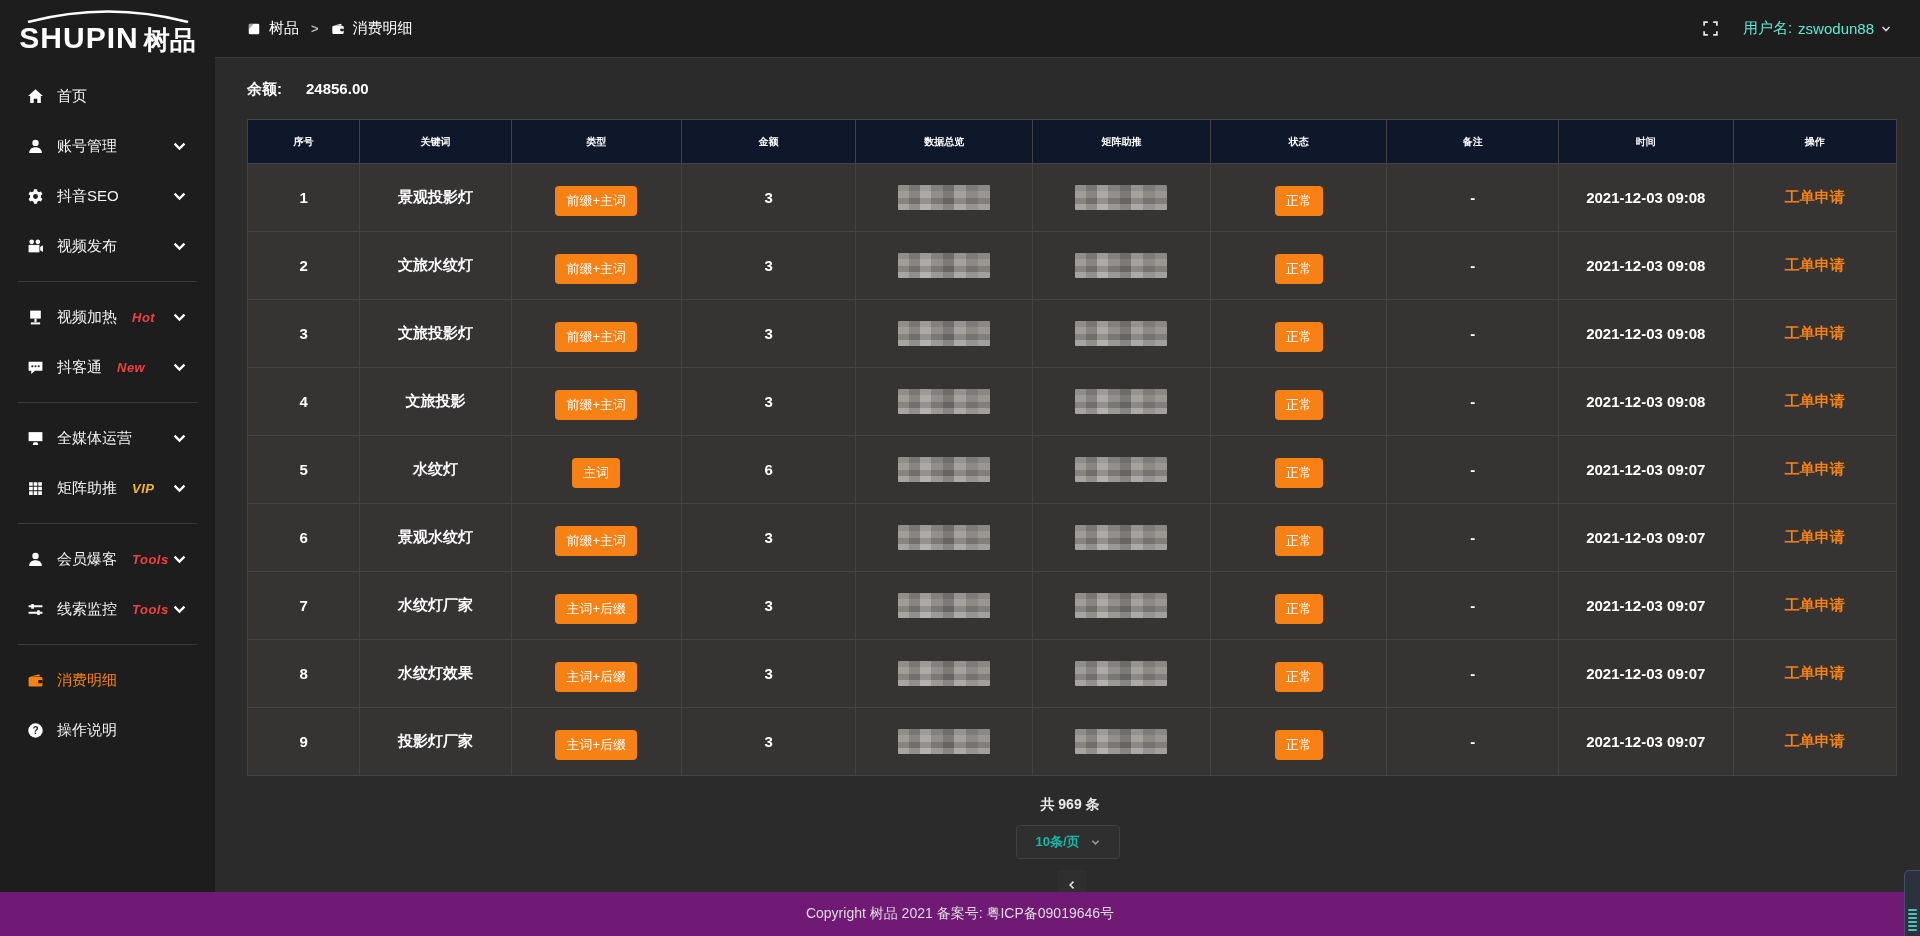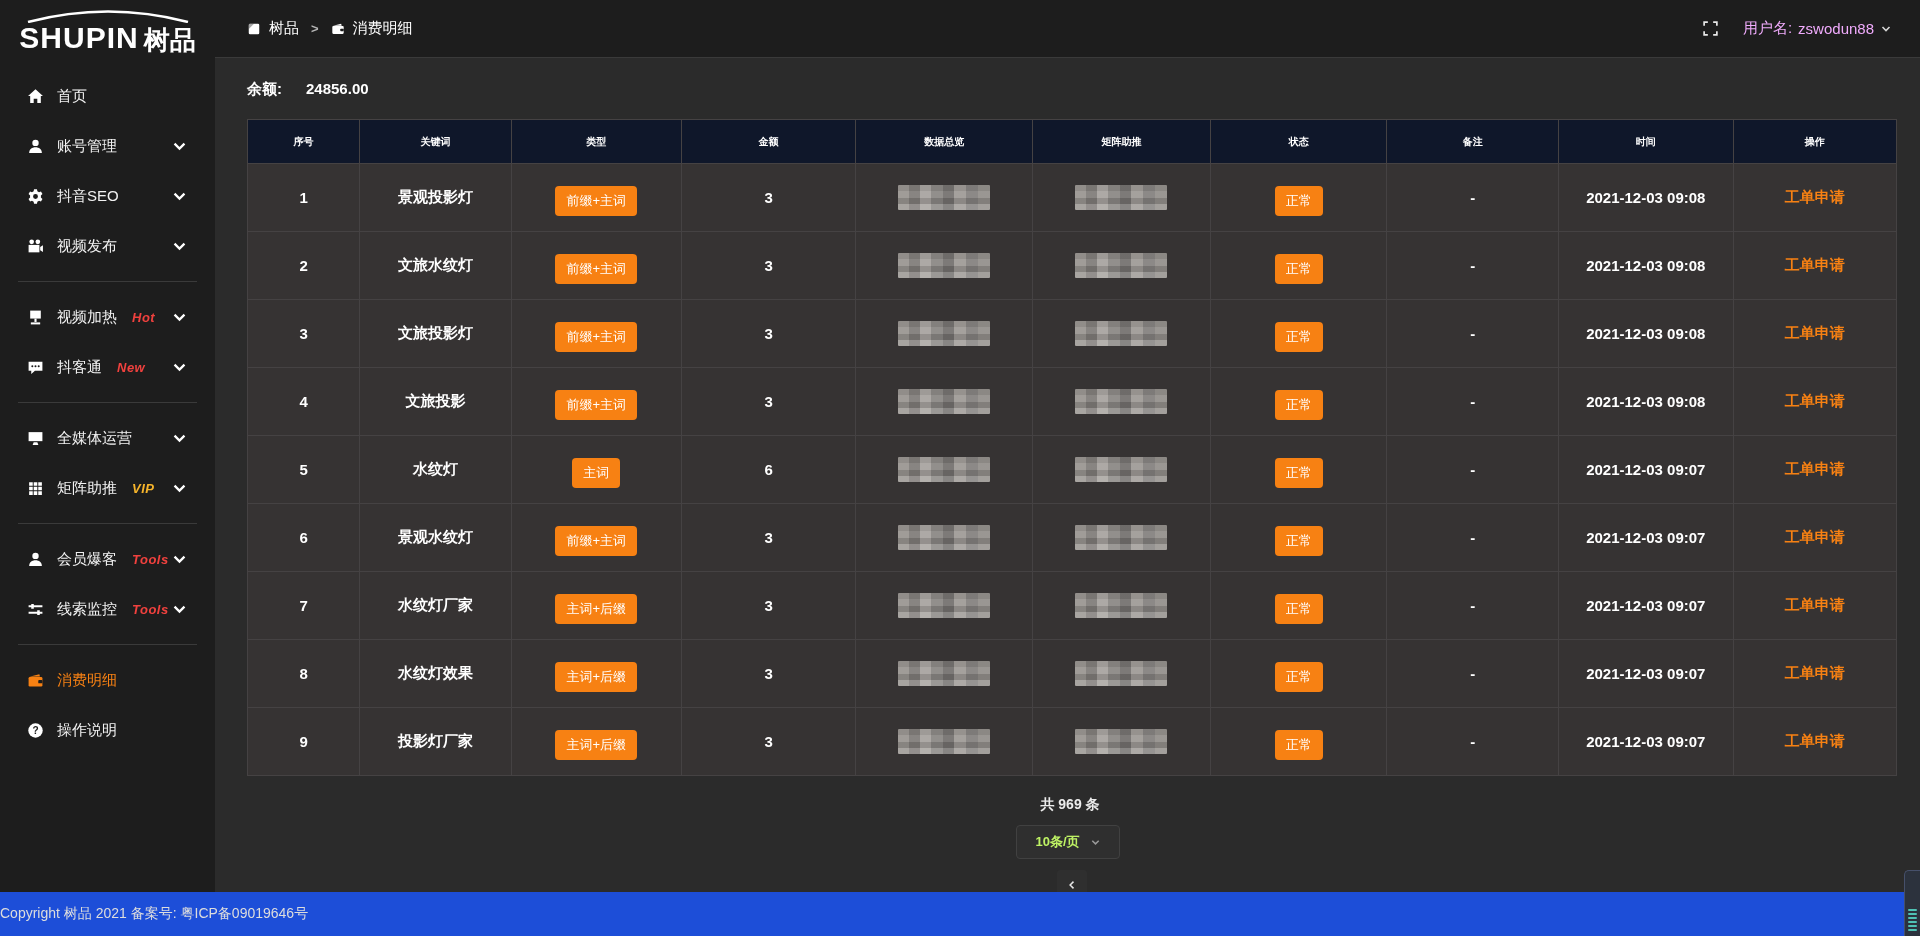--- a/index.html
+++ b/index.html
@@ -29,21 +29,21 @@
   .icn svg { width: 100%; height: 100%; display: block; }
 
   
   .content-col { flex: 1; min-width: 0; display: flex; flex-direction: column; }
   .topbar { height: 58px; flex-shrink: 0; background: #1d1d1d; border-bottom: 1px solid #3a3a3a;
             display: flex; align-items: center; justify-content: space-between; padding: 0 28px 0 32px; }
   .breadcrumb { display: flex; align-items: center; gap: 12px; color: #fff; font-size: 15px; }
   .crumb { display: flex; align-items: center; gap: 8px; cursor: pointer; }
   .bc-icon { width: 14px; height: 14px; }
   .bc-sep { color: #b5b5b5; font-size: 13px; font-weight: 700; }
-  .topbar-right { display: flex; align-items: center; gap: 24px; color: #f0abfc; font-size: 15px; }
+  .topbar-right { display: flex; align-items: center; gap: 24px; color: #5eead4; font-size: 15px; }
   .fs-icn { width: 17px; height: 17px; color: #e8e8e8; cursor: pointer; }
   .username { display: flex; align-items: center; gap: 6px; cursor: pointer; }
   .username .icn { width: 12px; height: 12px; color: #d5d5d5; }
 
   
   .main { flex: 1; min-height: 0; padding: 0 23px 0 32px; }
   .balance { margin: 22px 0 20px; font-size: 15px; font-weight: 700; color: #fff; }
   .balance-label { margin-right: 24px; }
 
   .data-table { width: 100%; border-collapse: collapse; table-layout: fixed; }
@@ -57,36 +57,36 @@
     background-image:
       repeating-linear-gradient(0deg, rgba(255,255,255,.14) 0 6px, rgba(0,0,0,.12) 6px 12px, rgba(255,255,255,.06) 12px 19px, rgba(0,0,0,.06) 19px 25px),
       repeating-linear-gradient(90deg, #9a9692 0 11px, #817d7a 11px 22px, #a8a4a0 22px 33px, #8b8885 33px 45px, #757270 45px 56px, #9f9b97 56px 68px, #858280 68px 80px, #94908c 80px 92px);
   }
 
   
   .pagination { display: flex; align-items: center; justify-content: center; gap: 11px; margin-top: 20px; color: #ececec; font-size: 14px; flex-direction: column; }
   .pg-total { font-weight: 700; margin-right: 4px; }
   .pg-size { height: 34px; min-width: 104px; background: #2f2f2f; border: 1px solid #414141; border-radius: 4px;
              display: flex; align-items: center; justify-content: center; gap: 10px; padding: 0 10px;
-             font-size: 13px; font-weight: 700; color: #bef264; cursor: pointer; margin-right: 8px; }
+             font-size: 13px; font-weight: 700; color: #14b8a6; cursor: pointer; margin-right: 8px; }
   .pg-size .icn { width: 11px; height: 11px; color: #9a9a9a; }
   .pg-btn { min-width: 30px; height: 30px; padding: 0 6px; border: none; border-radius: 3px; background: #2f2f2f;
             color: #e6e6e6; font-size: 14px; font-weight: 700; cursor: pointer; font-family: inherit;
             display: inline-flex; align-items: center; justify-content: center; }
   .pg-btn.light { background: #f2f3f5; color: #555a62; }
   .pg-btn.active { background: #f78113; color: #fff; }
   .pg-btn .icn { width: 12px; height: 12px; color: inherit; }
   .pg-pages { display: flex; gap: 9px; }
   .pg-goto-label { margin-left: 31px; font-weight: 700; text-align: center; }
   .pg-goto-input { width: 46px; height: 30px; background: #262626; border: 1px solid #3c3c3c; border-radius: 3px;
                    color: #fff; text-align: center; font-size: 14px; font-weight: 700; font-family: inherit; }
   .pg-goto-suffix { font-weight: 700; }
 
   
-  .footer { height: 44px; flex-shrink: 0; background: #1d4ed8; display: flex; align-items: center; justify-content: flex-start;
+  .footer { height: 44px; flex-shrink: 0; background: #701a75; display: flex; align-items: center; justify-content: center;
             color: #dddddd; font-size: 14px; }
 
   
   .corner-widget { position: fixed; right: 0; bottom: -6px; width: 16px; height: 72px; z-index: 50;
                    background: #2c323d; border: 1px solid #46506b; border-right: none; border-radius: 5px 0 0 5px;
                    display: flex; flex-direction: column; justify-content: flex-end; padding: 0 3px 10px; gap: 2px; cursor: pointer; }
   .cw-stripe { height: 2px; background: #4fc2b4; border-radius: 1px; }
 </style>
 </head>
 <body>

